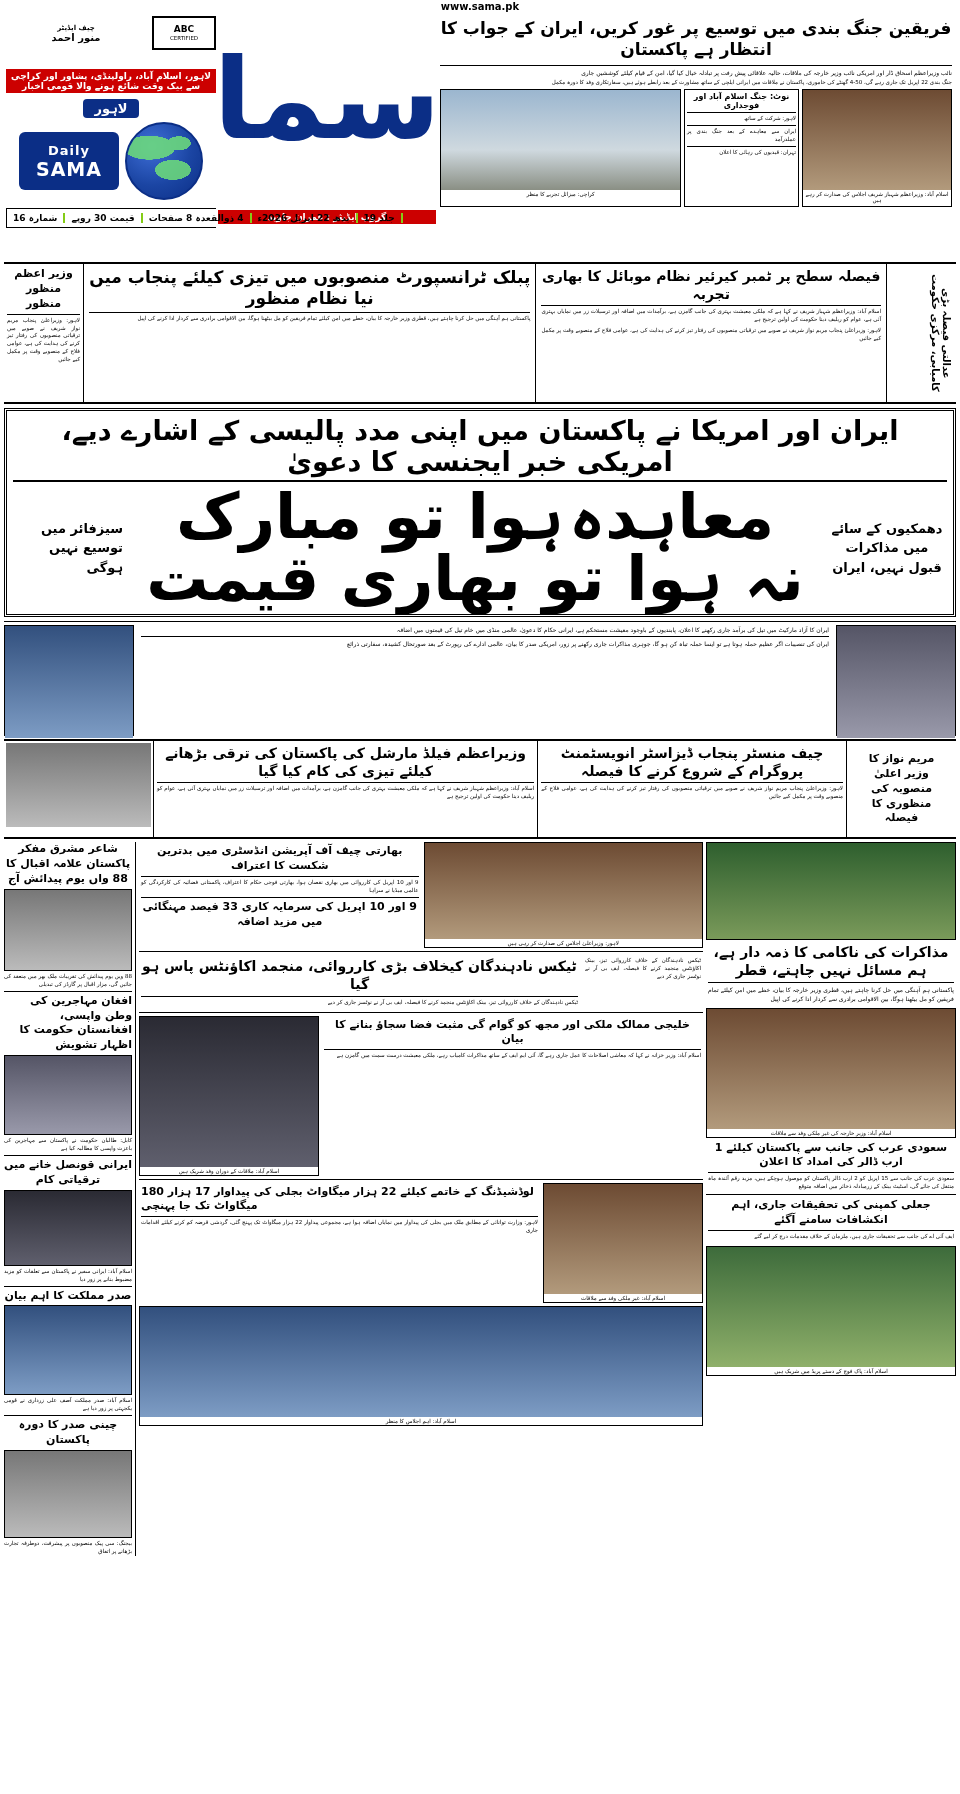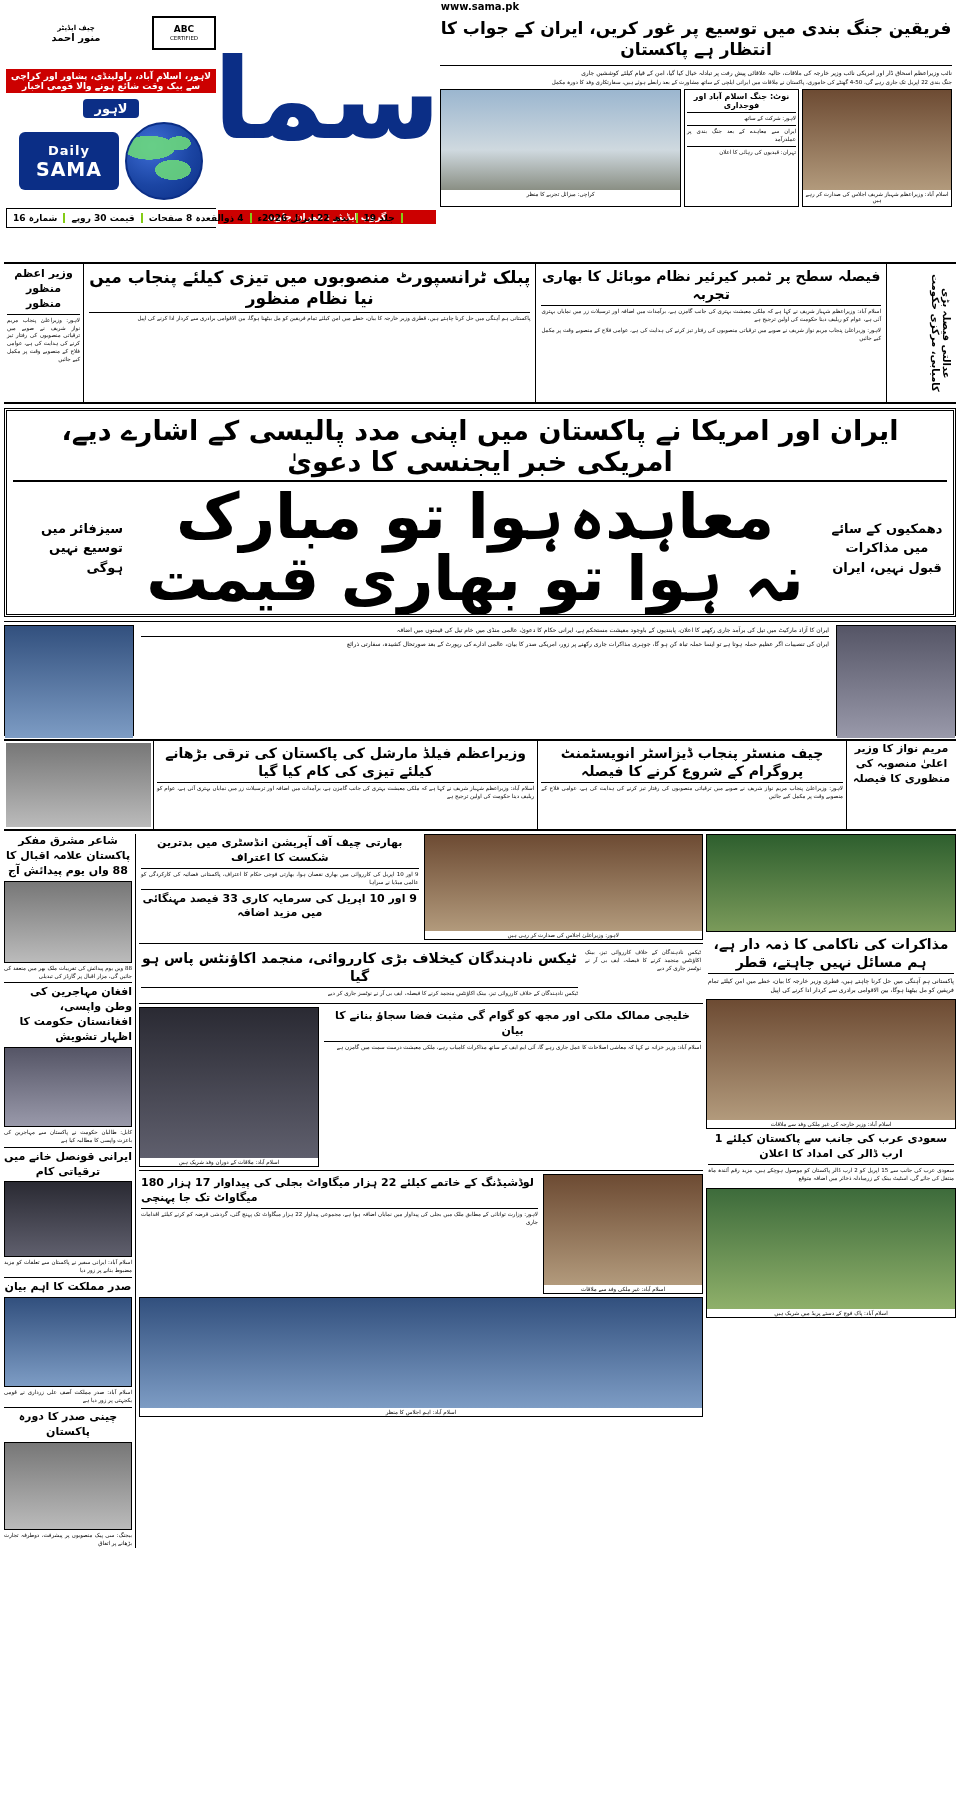--- a/index.html
+++ b/index.html
@@ -215,21 +215,21 @@
       <div class="tiny urdu">ایران کا آزاد مارکیٹ میں تیل کی برآمد جاری رکھنے کا اعلان، پابندیوں کے باوجود معیشت مستحکم ہے، ایرانی حکام کا دعویٰ، عالمی منڈی میں خام تیل کی قیمتوں میں اضافہ</div>
       <div class="sep"></div>
       <div class="tiny urdu">ایران کی تنصیبات اگر عظیم حملہ ہوتا ہے تو ایسا حملہ تباہ کن ہو گا، جوہری مذاکرات جاری رکھنے پر زور، امریکی صدر کا بیان، عالمی ادارے کی رپورٹ کے بعد صورتحال کشیدہ، سفارتی ذرائع</div>
     </div>
     <div class="box" style="flex:0 0 130px;">
       <div class="photo blue" style="height:112px;"></div>
     </div>
   </div>
 
   <div style="display:flex; border-bottom:2px solid #000;">
-    <div style="flex:0 0 110px; padding:1px; border-left:1px solid #000;">
+    <div style="flex:0 0 110px; padding:11px; border-left:1px solid #000;">
       <div class="hdr-s urdu" style="text-align:center">مریم نواز کا وزیر اعلیٰ منصوبہ کی منظوری کا فیصلہ</div>
     </div>
     <div style="flex:1; padding:3px; border-left:1px solid #000;">
       <div class="hdr-m urdu" style="text-align:center">چیف منسٹر پنجاب ڈیزاسٹر انویسٹمنٹ پروگرام کے شروع کرنے کا فیصلہ</div>
       <div class="sep"></div>
       <div class="tiny2 urdu">لاہور: وزیراعلیٰ پنجاب مریم نواز شریف نے صوبے میں ترقیاتی منصوبوں کی رفتار تیز کرنے کی ہدایت کی ہے، عوامی فلاح کے منصوبے وقت پر مکمل کیے جائیں</div>
     </div>
     <div style="flex:1.25; padding:3px;">
       <div class="hdr-m urdu" style="text-align:center">وزیراعظم فیلڈ مارشل کی پاکستان کی ترقی بڑھانے کیلئے تیزی کی کام کیا گیا</div>
       <div class="sep"></div>
@@ -252,20 +252,25 @@
         <div class="tiny urdu">پاکستانی ہم آہنگی میں حل کرنا چاہتے ہیں، قطری وزیر خارجہ کا بیان، خطے میں امن کیلئے تمام فریقین کو مل بیٹھنا ہوگا، بین الاقوامی برادری سے کردار ادا کرنے کی اپیل</div>
       </div>
       <div class="box" style="margin-top:2px;">
         <div class="photo room" style="height:120px;"></div>
         <div class="cap urdu">اسلام آباد: وزیر خارجہ کی غیر ملکی وفد سے ملاقات</div>
       </div>
       <div style="padding:3px 2px;">
         <div class="hdr-s urdu" style="text-align:center">سعودی عرب کی جانب سے پاکستان کیلئے 1 ارب ڈالر کی امداد کا اعلان</div>
         <div class="sep"></div>
         <div class="tiny2 urdu">سعودی عرب کی جانب سے 15 اپریل کو 2 ارب ڈالر پاکستان کو موصول ہوچکے ہیں، مزید رقم آئندہ ماہ منتقل کی جائے گی، اسٹیٹ بینک کے زرمبادلہ ذخائر میں اضافہ متوقع</div>
+      </div>
+      <div style="padding:3px 2px; border-top:1px solid #000;">
+        <div class="hdr-s urdu" style="text-align:center">جعلی کمپنی کی تحقیقات جاری، اہم انکشافات سامنے آگئے</div>
+        <div class="sep"></div>
+        <div class="tiny2 urdu">ایف آئی اے کی جانب سے تحقیقات جاری ہیں، ملزمان کے خلاف مقدمات درج کر لیے گئے</div>
       </div>
       <div class="box" style="margin-top:2px;">
         <div class="photo green" style="height:120px;"></div>
         <div class="cap urdu">اسلام آباد: پاک فوج کے دستے پریڈ میں شریک ہیں</div>
       </div>
     </div>
 
     <div style="flex:1;">
       <div style="display:flex; gap:3px;">
         <div class="box" style="flex:1;">

